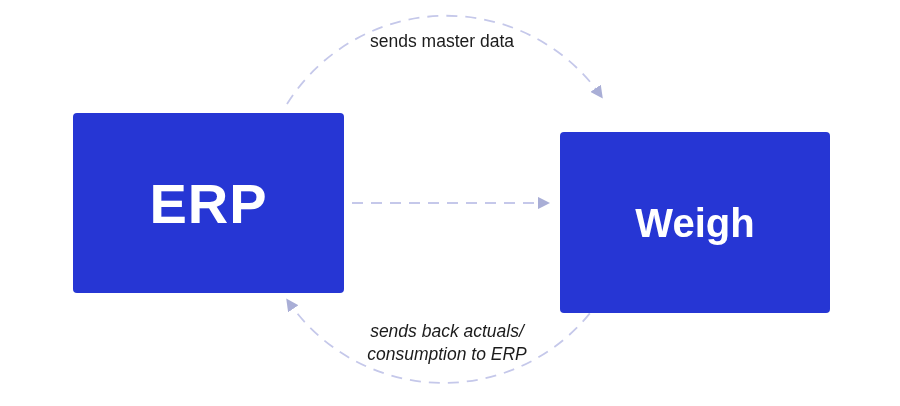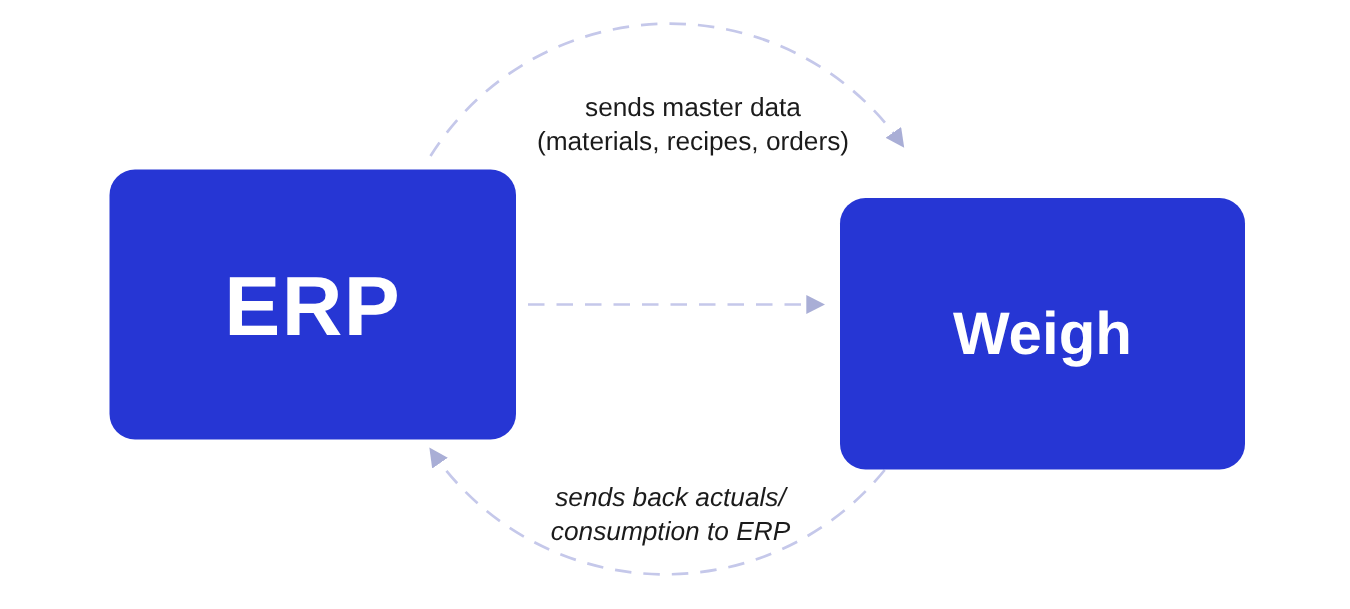--- a/index.html
+++ b/index.html
@@ -30,21 +30,21 @@
     stroke-dasharray: 11 8;
     stroke-linecap: butt;
   }
   .ah-shape {
     fill: var(--arrowhead-fill, #a9aed6);
     stroke: none;
   }
   .box {
     position: absolute;
     background: var(--box-fill, #2636d4);
-    border-radius: 17px;
+    border-radius: 4px;
     display: flex;
     flex-direction: column;
     align-items: center;
     justify-content: center;
     color: var(--box-text, #ffffff);
     font-weight: 700;
     text-align: center;
   }
   .box.erp {
     left: 73px;
@@ -66,23 +66,22 @@
   .lbl {
     position: absolute;
     transform: translateX(-50%);
     text-align: center;
     color: var(--label-color, #1b1b1b);
     font-size: 17.5px;
     line-height: 23px;
     white-space: nowrap;
   }
   .lbl.top {
-    left: 462px;
+    left: 442px;
     top: 30px;
-    margin-top: 30px;
   }
   .lbl.bottom {
     left: 447px;
     top: 320px;
     font-style: italic;
   }
 </style>
 </head>
 <body>
 
@@ -102,21 +101,20 @@
   <div class="box erp">
     <span>ERP</span>
   </div>
 
   <div class="box wd">
     <span>Weigh</span>
   </div>
 
   <div class="lbl top">
     <div>sends master data</div>
-    <div>(materials, recipes, orders)</div>
   </div>
 
   <div class="lbl bottom">
     <div>sends back actuals/</div>
     <div>consumption to ERP</div>
   </div>
 
 </div>
 
 </body></html>

